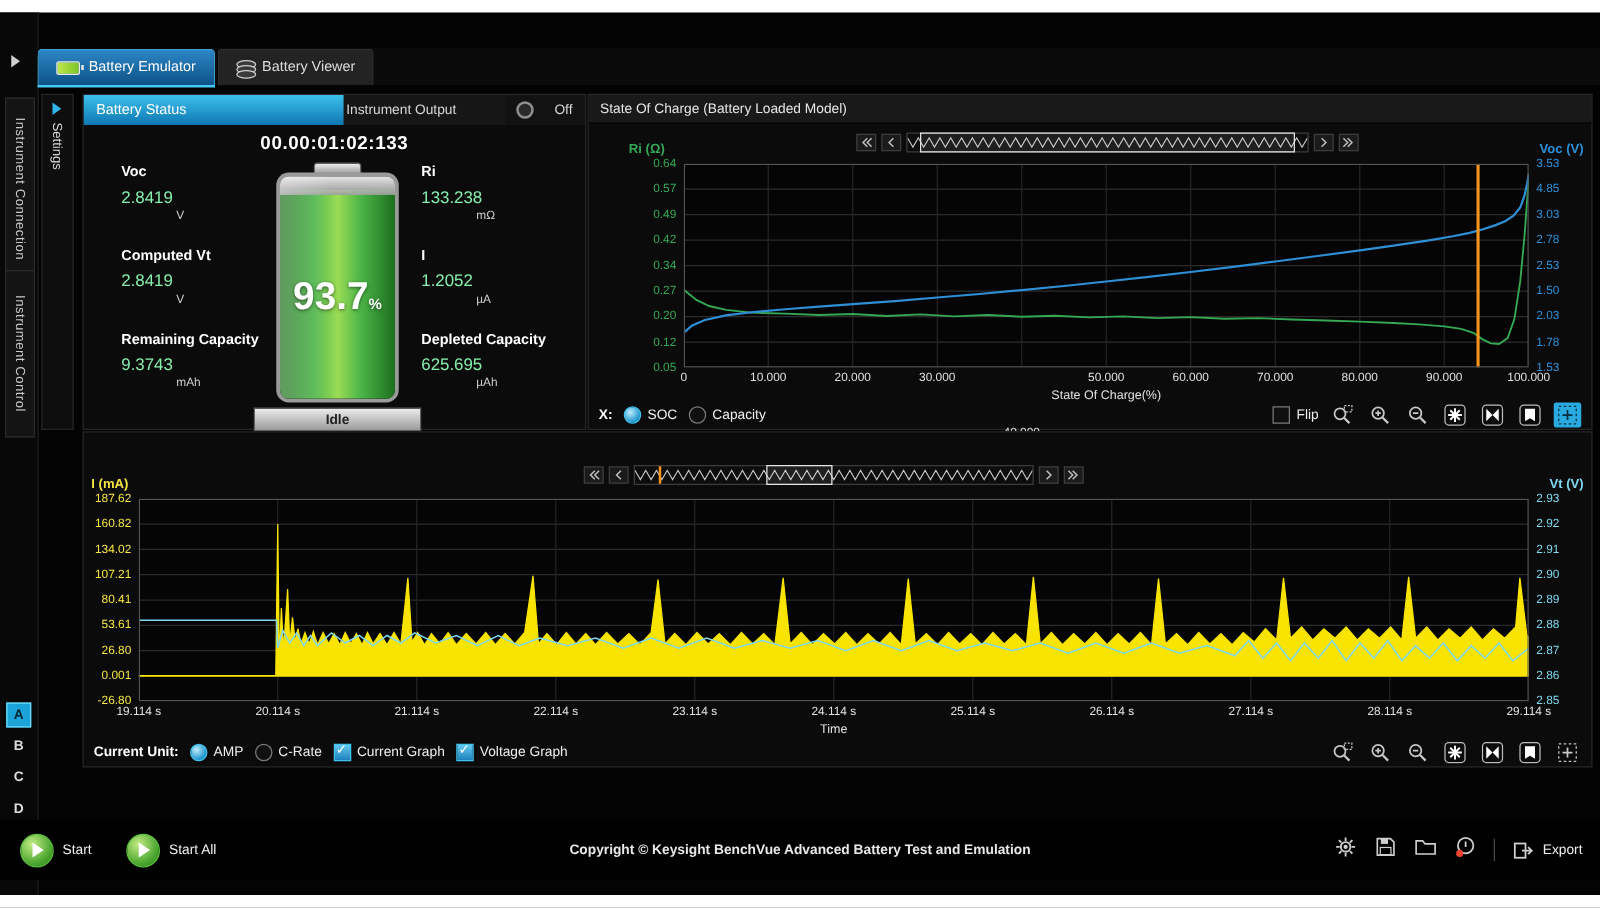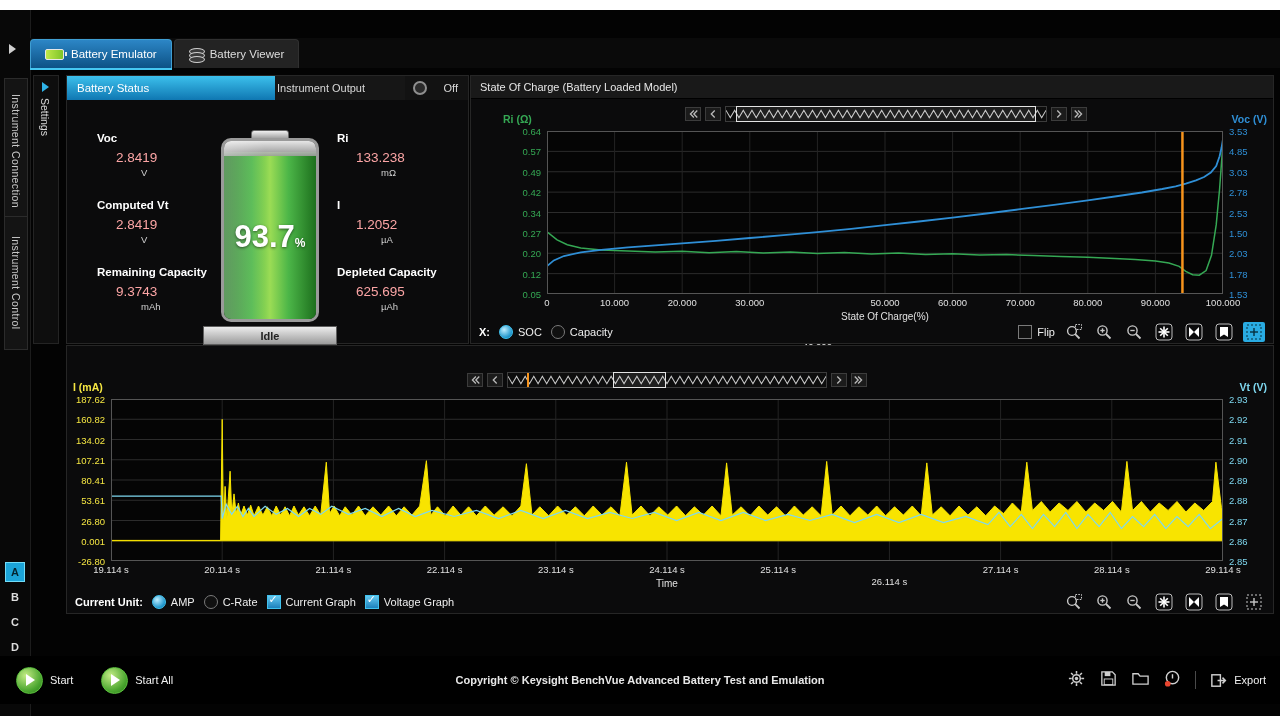--- a/index.html
+++ b/index.html
@@ -38,21 +38,21 @@
   
   #battery-panel{left:66px;top:65px;width:401px;height:267px;}
   .bs-header{display:flex;height:24px;align-items:stretch;background:#121212;}
   .bs-tab{width:198px;display:flex;align-items:center;padding-left:10px;font-size:11.5px;color:#fff;background:linear-gradient(#3cc0ec,#0f77b2);}
   .io-tab{width:128px;display:flex;align-items:center;padding-left:2px;font-size:11px;color:#d8d8d8;background:#161616;}
   .io-off{margin-left:auto;display:flex;align-items:center;gap:17px;padding-right:10px;font-size:11px;color:#d8d8d8;}
   .off-circle{width:10px;height:10px;border-radius:50%;border:2px solid #8f8f8f;background:#2a2a2a;}
   .timer{position:absolute;left:0;right:0;top:30px;text-align:center;font-size:15px;font-weight:bold;color:#fff;letter-spacing:.5px;}
   .bfield{position:absolute;width:130px;}
   .bf-label{font-size:11.5px;font-weight:bold;color:#fff;white-space:nowrap;}
-  .bf-value{font-size:13.5px;color:#fca5a5;margin-top:6px;margin-left:19px;}
+  .bf-value{font-size:13.5px;color:#86efac;margin-top:6px;}
   .bf-unit{font-size:9.5px;color:#cfcfcf;margin-left:44px;margin-top:2px;}
   .battery{position:absolute;left:152px;top:54px;width:100px;height:192px;}
   .bat-cap{position:absolute;left:32px;top:0;width:36px;height:9px;background:linear-gradient(#f0f0f0,#8e8e8e);border-radius:3px 3px 0 0;border:1px solid #666;}
   .bat-body{position:absolute;left:2px;top:8px;width:92px;height:178px;border:3px solid #9a9a9a;border-radius:10px;background:#161616;overflow:hidden;}
   .bat-fill{position:absolute;left:0;right:0;bottom:0;background:linear-gradient(90deg,#1d6f1d,#4cb648 30%,#9bdc55 50%,#4cb648 70%,#1d6f1d);}
   .bat-shine{position:absolute;left:0;right:0;top:0;height:15px;background:linear-gradient(#fdfdfd,#9e9e9e);opacity:.9;}
   .bat-gloss{position:absolute;inset:0;background:linear-gradient(90deg,rgba(255,255,255,.30),rgba(255,255,255,0) 45%);}
   .bat-pct{position:absolute;left:0;right:0;top:44%;text-align:center;color:#fff;font-size:31px;font-weight:bold;text-shadow:0 1px 3px rgba(0,0,0,.55);}
   .pct-sign{font-size:12px;font-weight:bold;vertical-align:baseline;}
   .idle-bar{position:absolute;left:136px;top:250px;width:132px;height:17px;background:linear-gradient(#ececec,#9b9b9b);border:1px solid #5e5e5e;color:#222;font-size:11px;font-weight:bold;display:flex;align-items:center;justify-content:center;}
@@ -156,20 +156,21 @@
             <span>Battery Status</span>
           </div>
       <div class="io-tab">
             <span>Instrument Output</span>
           </div>
       <div class="io-off">
         <span class="off-circle"></span>
         <span>Off</span>
       </div>
     </div>
+    <div class="timer">00.00:01:02:133</div>
 
     <div class="bfield" style="left:30px;top:56px">
       <div class="bf-label">Voc</div>
       <div class="bf-value">2.8419</div>
       <div class="bf-unit">V</div>
     </div>
     <div class="bfield" style="left:30px;top:123px">
       <div class="bf-label">Computed Vt</div>
       <div class="bf-value">2.8419</div>
       <div class="bf-unit">V</div>
@@ -463,21 +464,21 @@
             <rect x="0.5" y="0.5" width="1111" height="161" fill="none" stroke="#555"></rect>
           </svg>
       <div class="xticks" id="vi-xt">
             <span class="tick" style="left: 0%;">19.114 s</span>
             <span class="tick" style="left: 10%;">20.114 s</span>
             <span class="tick" style="left: 20%;">21.114 s</span>
             <span class="tick" style="left: 30%;">22.114 s</span>
             <span class="tick" style="left: 40%;">23.114 s</span>
             <span class="tick" style="left: 50%;">24.114 s</span>
             <span class="tick" style="left: 60%;">25.114 s</span>
-            <span class="tick" style="left: 70%; margin-top: 12px;">26.114 s</span>
+            <span class="tick" style="left: 70%;">26.114 s</span>
             <span class="tick" style="left: 80%;">27.114 s</span>
             <span class="tick" style="left: 90%;">28.114 s</span>
             <span class="tick" style="left: 100%;">29.114 s</span>
           </div>
       <div class="xlabel">Time</div>
     </div>
 
     <div class="ctrl-row" style="top:246px">
       <span class="ctrl-label">Current Unit:</span>
       <span class="opt">

